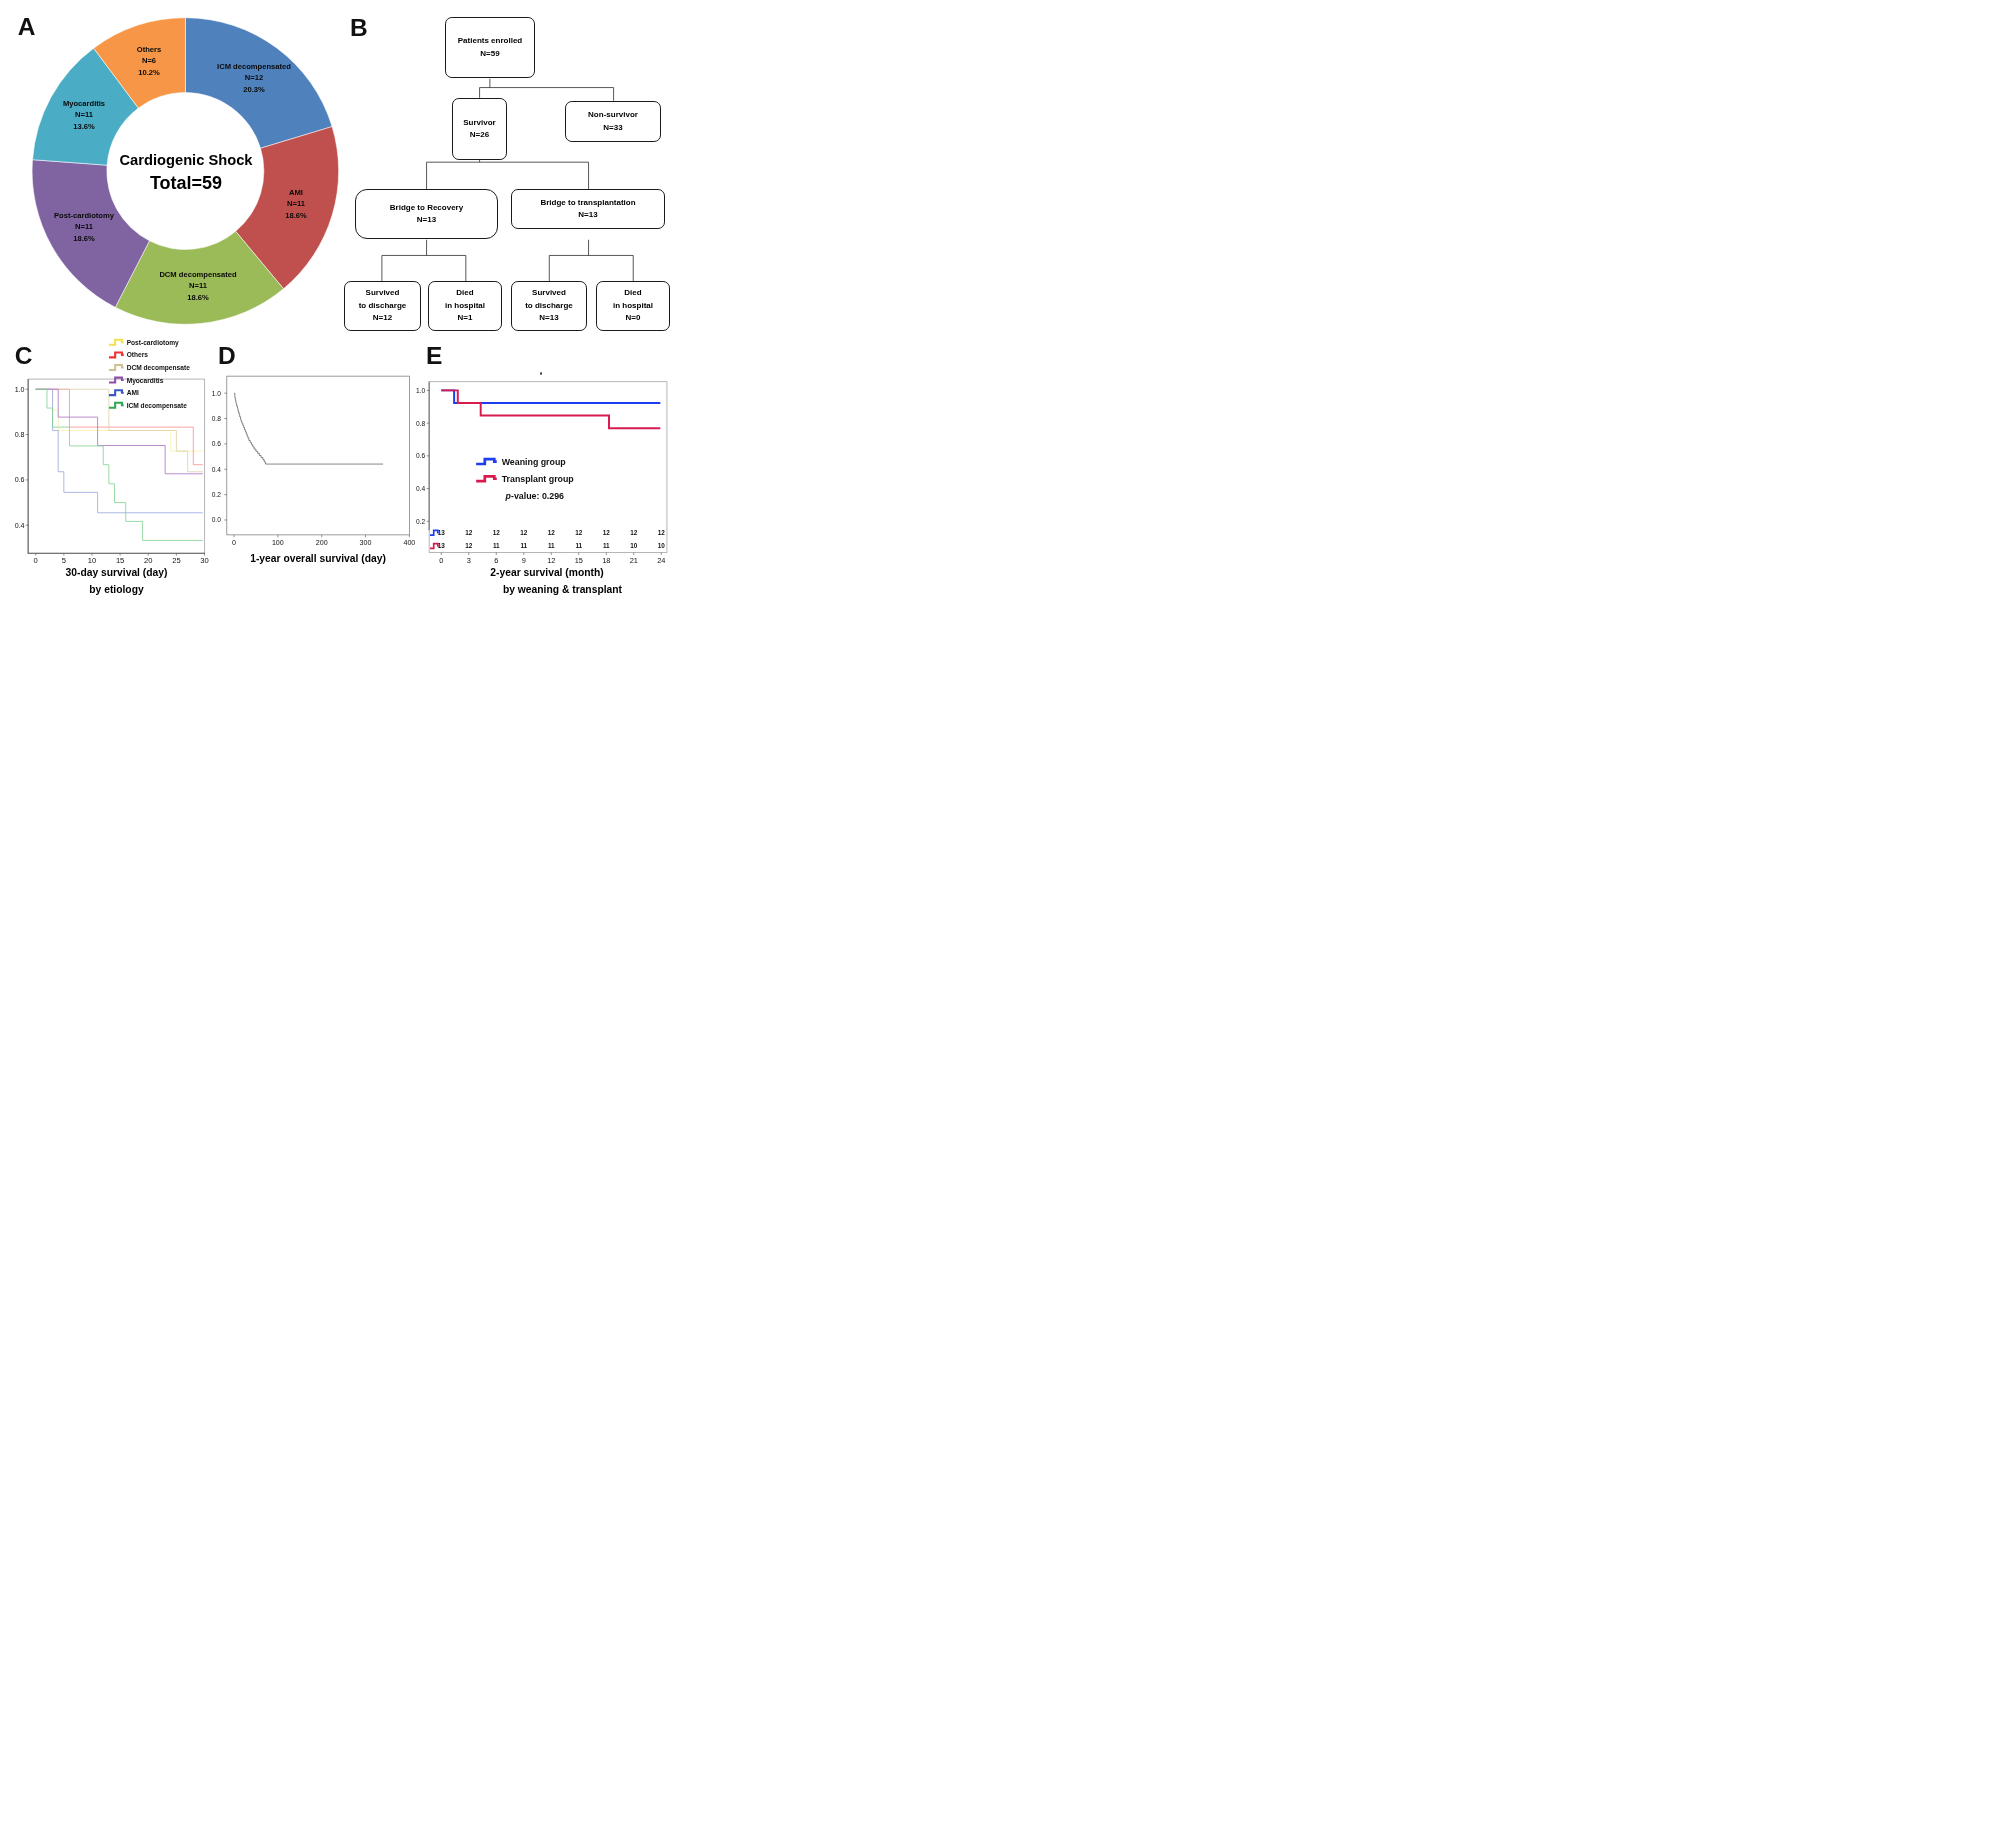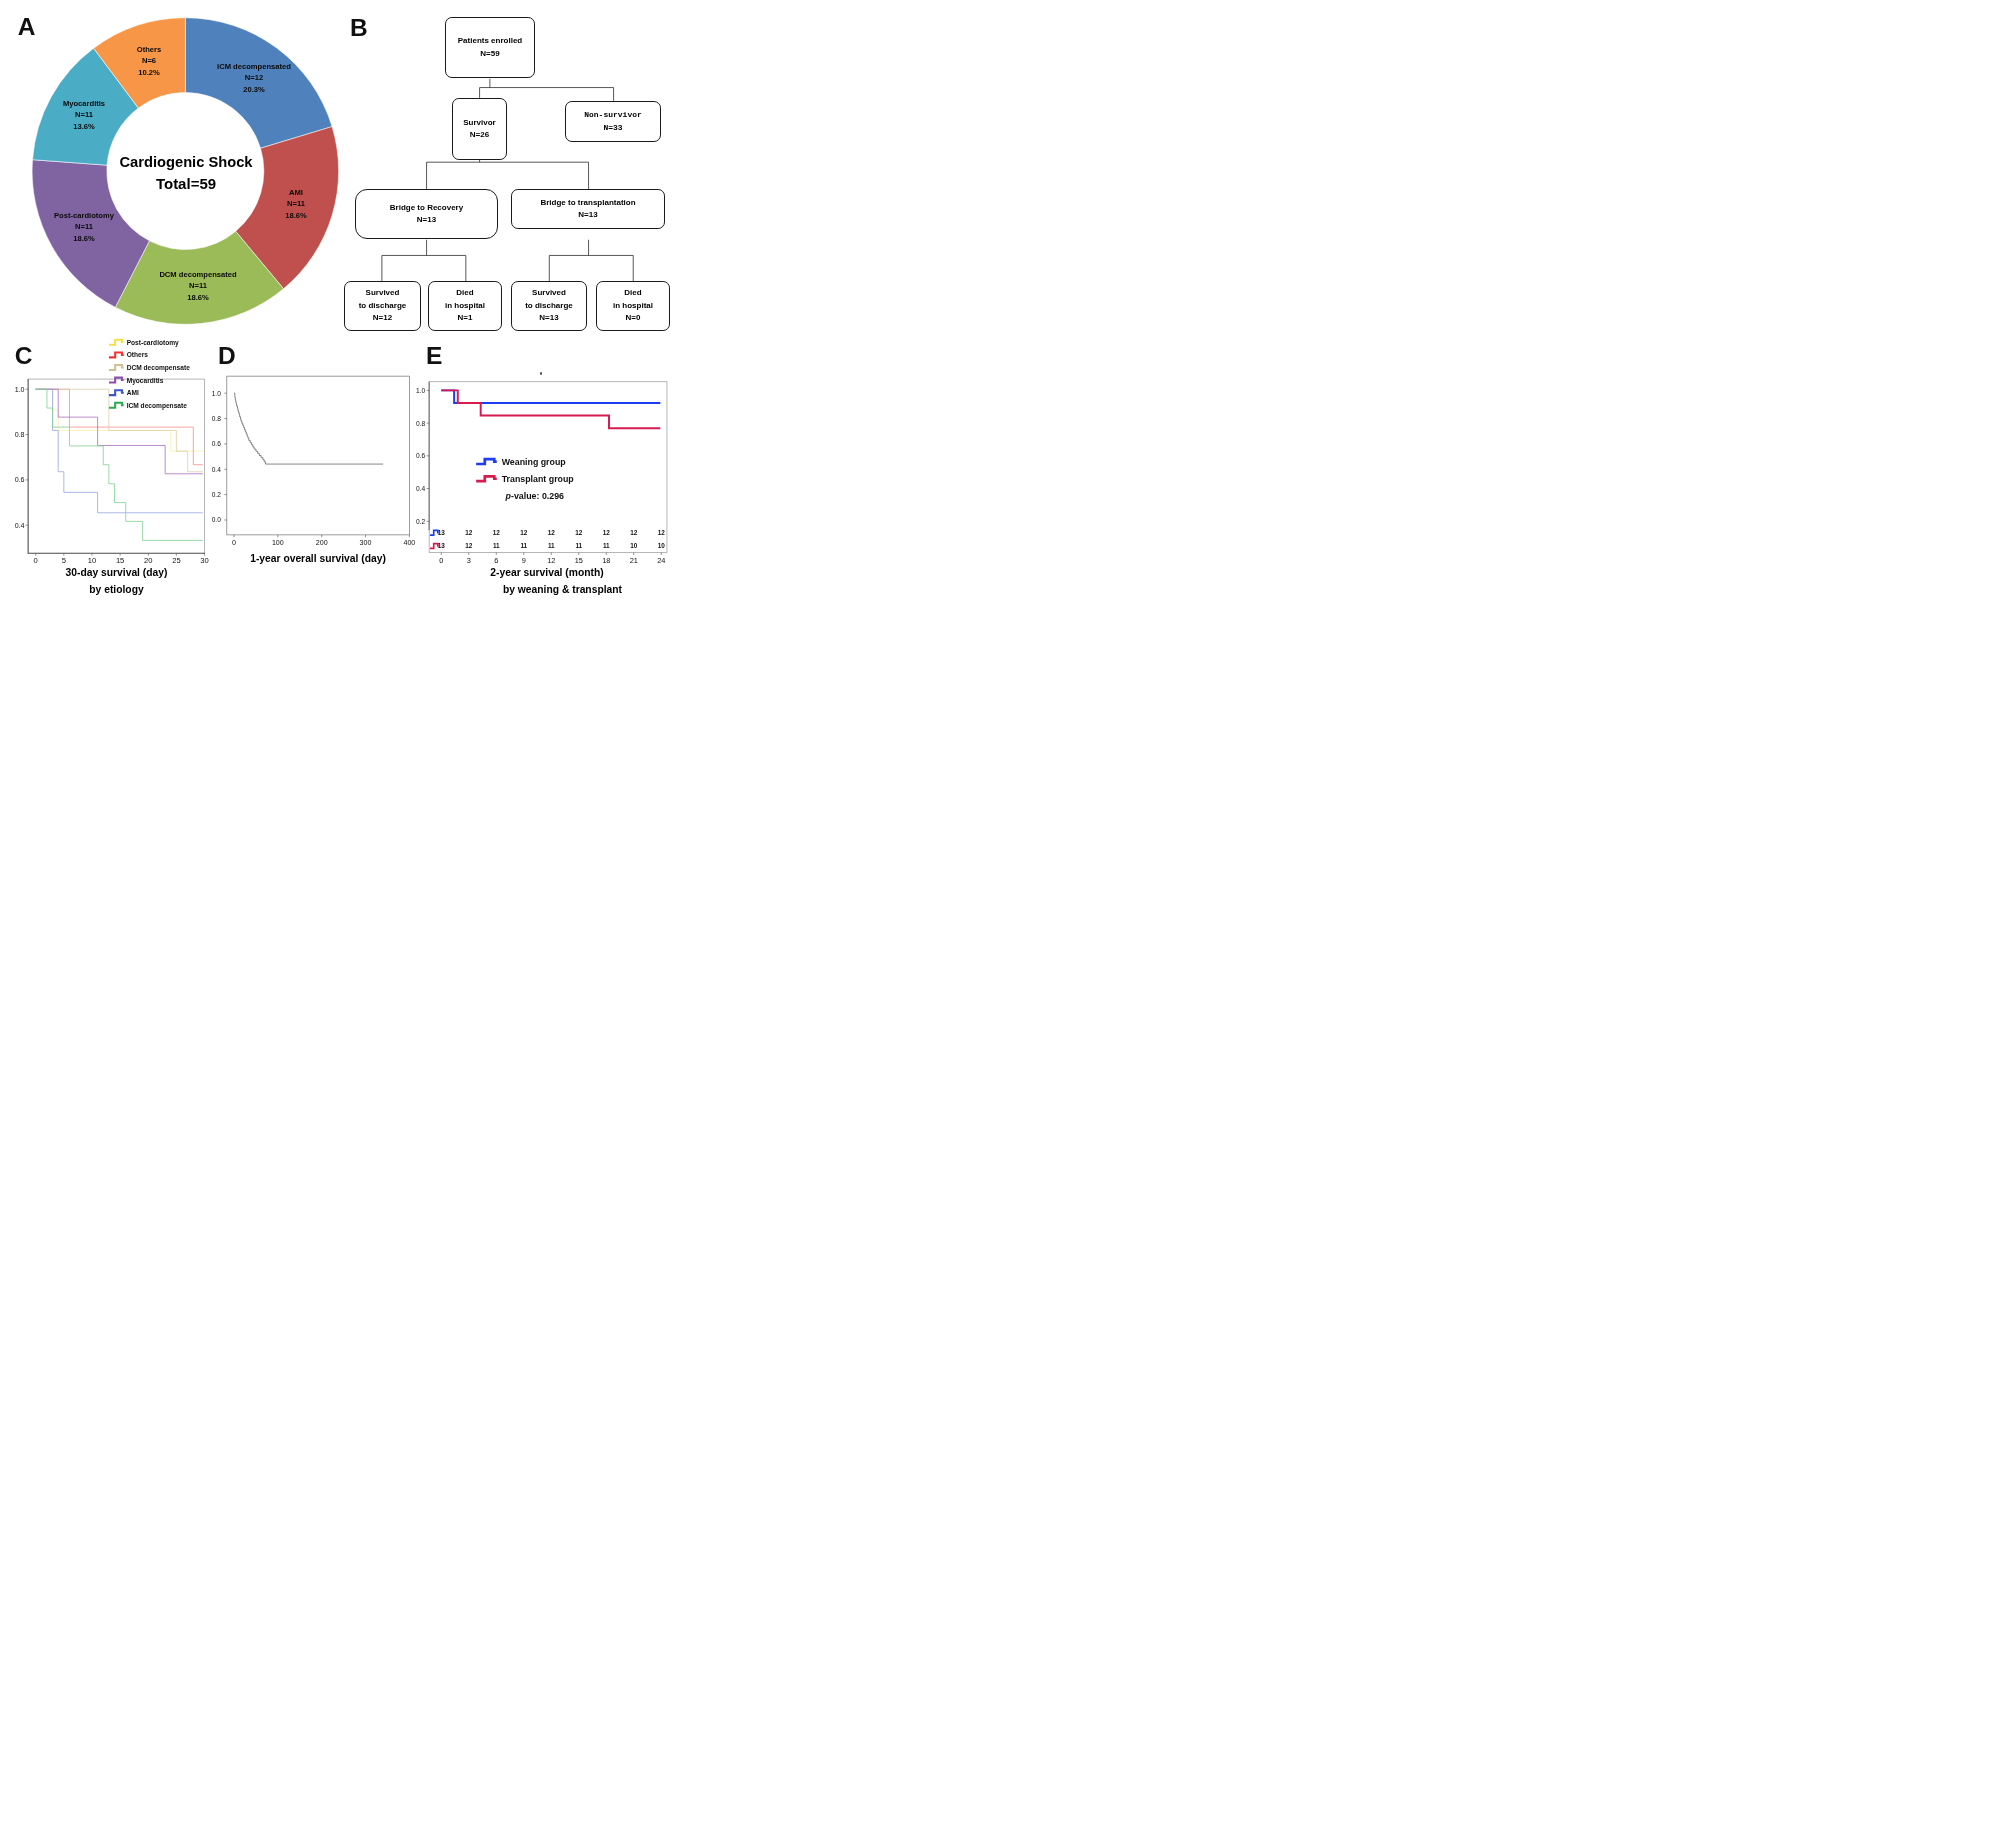--- a/index.html
+++ b/index.html
@@ -10,30 +10,30 @@
   #letter-b{left:350px;top:15.7px;}
   #letter-c{left:14.7px;top:344px;}
   #letter-d{left:218px;top:344px;}
   #letter-e{left:426px;top:344px;}
   svg{position:absolute;left:0;top:0;overflow:visible;}
   
   #donut-wrap{position:absolute;left:0;top:0;width:373px;height:344px;}
   .donut-center{position:absolute;left:186px;top:173px;transform:translate(-50%,-50%);
     text-align:center;font-weight:bold;color:#000;}
   .donut-center .l1{font-size:14.7px;line-height:1.5;}
-  .donut-center .l2{font-size:15px;line-height:1.4;}
+  .donut-center .l2{font-size:18px;line-height:1.4;}
   .donut-lbl{position:absolute;transform:translate(-50%,-50%);text-align:center;
     font-weight:bold;font-size:7.6px;line-height:1.5;color:#0a0a0a;white-space:nowrap;}
   
   .fc-box{position:absolute;background:#fff;border:1.2px solid #1a1a1a;border-radius:6.9px;
     display:flex;flex-direction:column;align-items:center;justify-content:center;
     font-weight:bold;font-size:8px;color:#000;text-align:center;line-height:1.55;box-sizing:border-box;}
   #fc-enrolled{left:445px;top:17px;width:90px;height:61px;}
   #fc-survivor{left:452px;top:98px;width:55px;height:62px;}
-  #fc-nonsurvivor{left:565px;top:101px;width:96px;height:41px;font-family:Liberation Mono, monospace;}
+  #fc-nonsurvivor{left:565px;top:101px;width:96px;height:41px;}
   #fc-btr{left:355px;top:189px;width:143px;height:50px;border-radius:12px;}
   #fc-btt{left:511px;top:189px;width:154px;height:40px;}
   #fc-std1{left:344px;top:281px;width:77px;height:50px;}
   #fc-died1{left:428px;top:281px;width:74px;height:50px;}
   #fc-std2{left:511px;top:281px;width:76px;height:50px;}
   #fc-died2{left:596px;top:281px;width:74px;height:50px;}
   
   .axis-title{position:absolute;font-weight:bold;color:#000;text-align:center;font-size:10.3px;line-height:1;}
   #c-title1{left:28px;width:177px;top:568px;}
   #c-title2{left:28px;width:177px;top:585px;}

